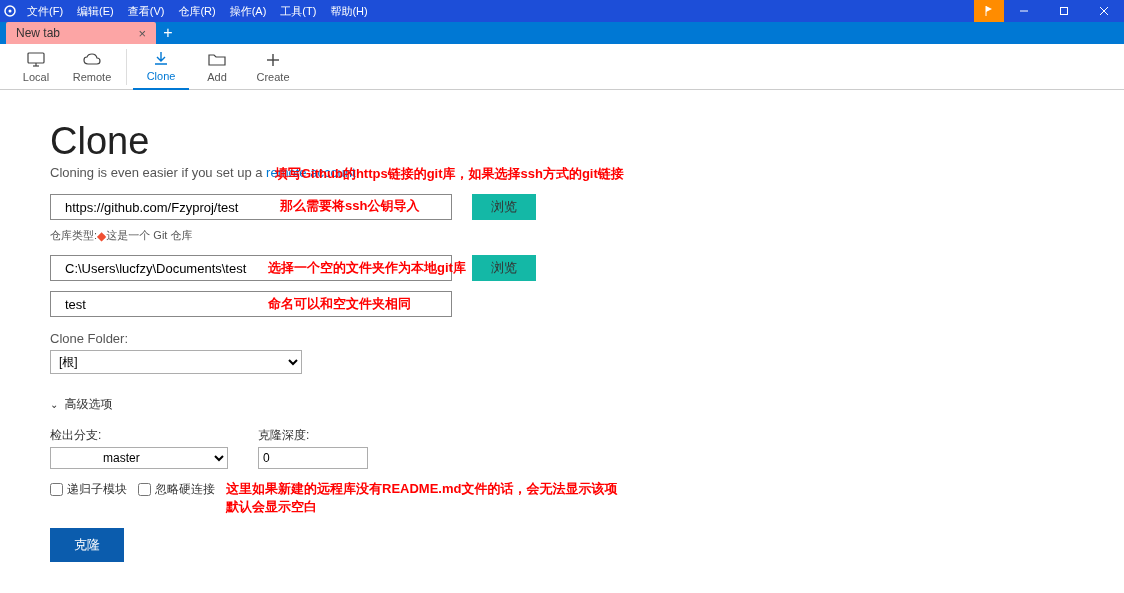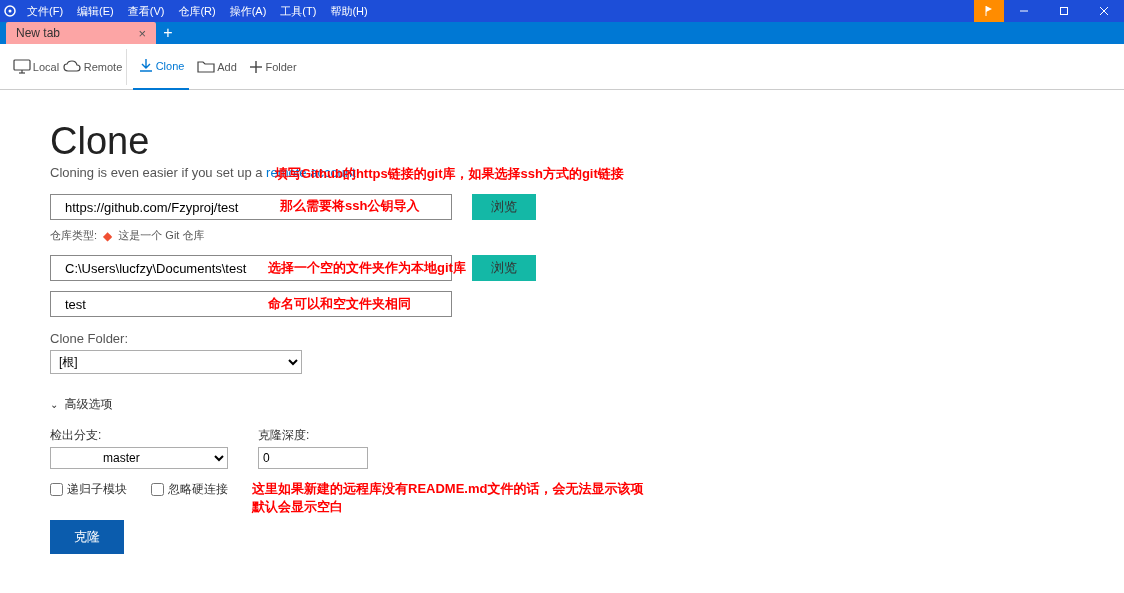--- a/index.html
+++ b/index.html
@@ -13,53 +13,53 @@
 .titlebar .wincontrols { display: flex; align-items: center; }
 .titlebar .flag { background: #ff8c00; width: 30px; height: 22px; display: flex; align-items: center; justify-content: center; }
 .titlebar .wbtn { width: 40px; height: 22px; display: flex; align-items: center; justify-content: center; cursor: pointer; }
 
 .tabbar { background: #0078d4; height: 22px; display: flex; align-items: flex-end; padding-left: 6px; }
 .tab { background: #fca5a5; color: #333; height: 22px; display: flex; align-items: center; padding: 0 10px; border-radius: 2px 2px 0 0; font-size: 12px; min-width: 150px; justify-content: space-between; }
 .tab .close { font-size: 13px; cursor: pointer; color: #555; }
 .addtab { color: #fff; width: 24px; height: 22px; display: flex; align-items: center; justify-content: center; font-size: 16px; cursor: pointer; }
 
 .toolbar { height: 46px; border-bottom: 1px solid #ccc; display: flex; align-items: center; padding-left: 8px; }
-.toolbtn { width: 56px; height: 46px; display: flex; flex-direction: row; align-items: center; justify-content: center; font-size: 11px; color: #555; cursor: pointer; gap: 2px; }
+.toolbtn { width: 56px; height: 46px; display: flex; flex-direction: column; align-items: center; justify-content: center; font-size: 11px; color: #555; cursor: pointer; gap: 2px; }
 .toolbtn.active { color: #0078d4; border-bottom: 2px solid #0078d4; }
 .toolbtn .ticon { font-size: 16px; height: 18px; display: flex; align-items: center; }
 .vsep { width: 1px; height: 36px; background: #ddd; margin: 0 6px; }
 
 .content { padding: 30px 0 0 50px; position: relative; }
 h1 { font-size: 38px; font-weight: 400; color: #222; margin-bottom: 2px; }
 .subtitle { font-size: 13px; color: #555; margin-bottom: 14px; }
 .subtitle a { color: #0078d4; text-decoration: none; }
 
 .row { position: relative; margin-bottom: 8px; display: flex; align-items: center; }
 input[type=text].field { border: 1px solid #888; height: 26px; padding: 0 14px; font-size: 13px; width: 402px; }
 .browse { background: #14b8a6; border: 0; height: 26px; width: 64px; margin-left: 20px; font-size: 13px; color: #333; cursor: pointer; }
-.repotype { font-size: 11px; color: #555; margin-top: 3px; margin-bottom: 12px; display: flex; align-items: center; gap: 6px; }
+.repotype { font-size: 11px; color: #555; margin-top: 3px; margin-bottom: 12px; display: flex; align-items: center; gap: 0; }
 .repotype .diamond { color: #f05033; font-size: 12px; }
 
 .annot { color: #ff0000; font-size: 13px; position: absolute; white-space: nowrap; font-weight: bold; }
 
 .section-label { font-size: 13px; color: #555; margin-top: 14px; margin-bottom: 4px; }
 select.field { border: 1px solid #adadad; height: 24px; width: 252px; font-size: 12px; padding: 0 4px; background: #fff; }
 
 .adv-toggle { font-size: 12px; color: #333; margin-top: 22px; cursor: pointer; display: flex; align-items: center; gap: 6px; }
 .adv-toggle .chev { font-size: 10px; }
 
 .adv-row { display: flex; gap: 30px; margin-top: 14px; }
 .adv-col label { font-size: 12px; color: #333; display: block; margin-bottom: 3px; }
 .adv-col select.small { width: 178px; height: 22px; border: 1px solid #adadad; font-size: 12px; background: #fff; padding-left: 48px; }
 .adv-col input.small { width: 110px; height: 22px; border: 1px solid #adadad; font-size: 12px; padding: 0 4px; }
 
-.check-row { display: flex; gap: 24px; margin-top: 12px; font-size: 12px; color: #333; align-items: center; }
+.check-row { display: flex; gap: 11px; margin-top: 12px; font-size: 12px; color: #333; align-items: center; }
 .check-row label { display: flex; align-items: center; gap: 4px; }
 
-.clone-btn { background: #0b5cad; color: #fff; border: 0; padding: 8px 24px; font-size: 13px; margin-top: 22px; cursor: pointer; }
+.clone-btn { background: #0b5cad; color: #fff; border: 0; padding: 8px 24px; font-size: 13px; margin-top: 30px; cursor: pointer; }
 
 svg { display: block; }
 </style>
 </head>
 <body>
 
 <div class="titlebar">
   <div class="logo">
     <svg width="12" height="12" viewBox="0 0 12 12">
         <circle cx="6" cy="6" r="5" fill="none" stroke="#fff" stroke-width="1.5"></circle>
@@ -146,21 +146,21 @@
     </div>
     <span>Add</span>
   </div>
   <div class="toolbtn">
     <div class="ticon">
       <svg width="14" height="14" viewBox="0 0 14 14">
           <line x1="7" y1="1" x2="7" y2="13" stroke="#444" stroke-width="1.4"></line>
           <line x1="1" y1="7" x2="13" y2="7" stroke="#444" stroke-width="1.4"></line>
         </svg>
     </div>
-    <span>Folder</span>
+    <span>Create</span>
   </div>
 </div>
 
 <div class="content">
   <h1>Clone</h1>
   <div class="subtitle">
     <span>Cloning is even easier if you set up a </span><a href="#">remote account</a>
   </div>
 
   <div class="annot" style="left:275px; top:75px;">填写Github的https链接的git库，如果选择ssh方式的git链接</div>

